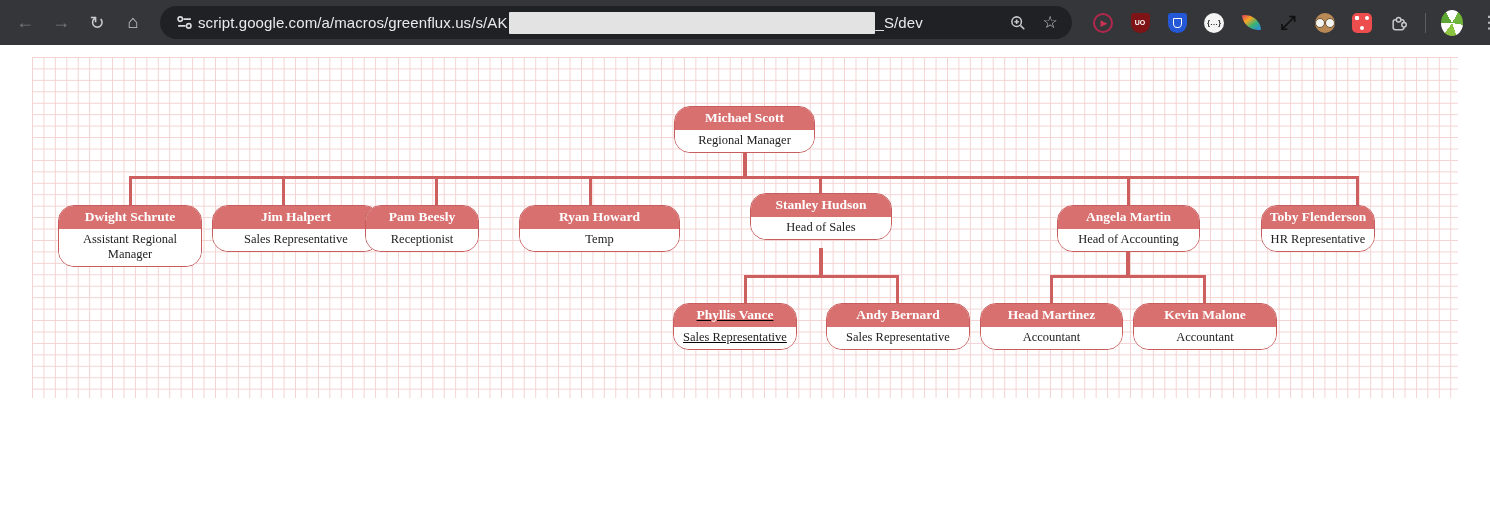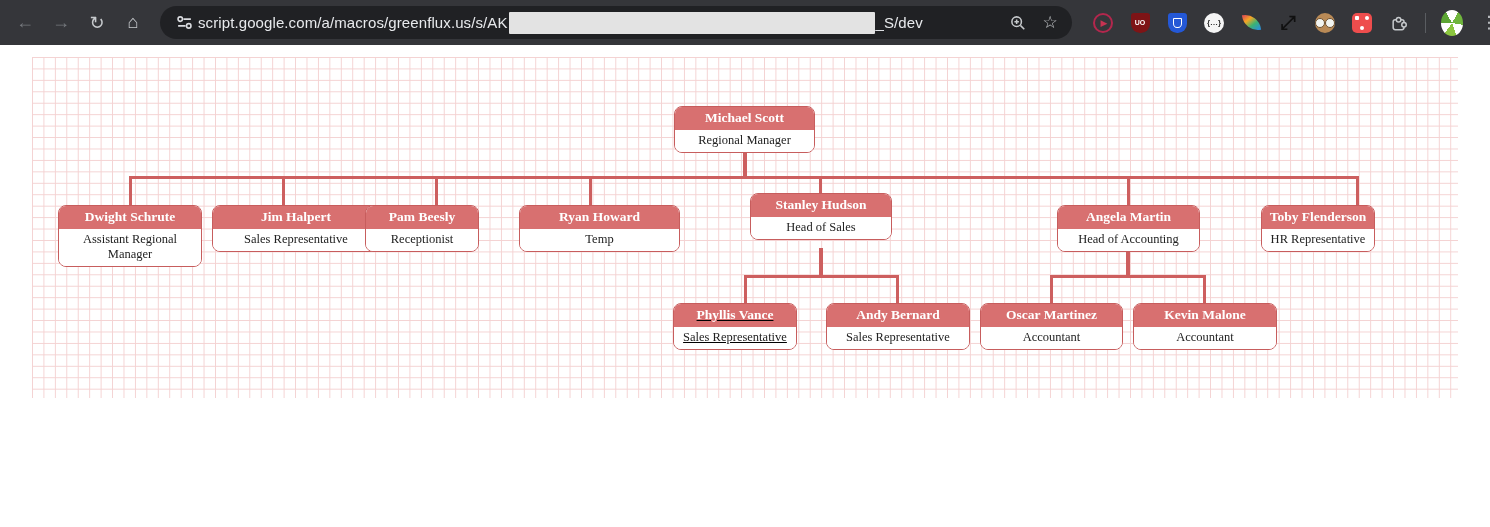--- a/index.html
+++ b/index.html
@@ -56,21 +56,21 @@
   .gridpaper {
     position:absolute; left:32px; top:12px; width:1426px; height:341px;
     background-image:
       linear-gradient(to right, #f4d2d2 1px, transparent 1px),
       linear-gradient(to bottom, #f4d2d2 1px, transparent 1px);
     background-size:11.45px 11.45px;
   }
 
   
   .node {
-    position:absolute; border:1.5px solid #c75d5d; border-radius:8px; overflow:hidden;
+    position:absolute; border:1.5px solid #c75d5d; border-radius:16px; overflow:hidden;
     background:#fff; text-align:center; font-family:"Liberation Serif", serif; cursor:pointer;
   }
   .node-name { background:#d87070; color:#fff; font-weight:bold; font-size:13.5px; padding:3px 4px 4px; }
   .node-title { color:#222; font-size:12.5px; padding:3px 4px 4px; background:#fff; }
 
   .n0  { left:674px;  top:61px;  width:141px; }
   .n1  { left:58px;   top:160px; width:144px; }
   .n2  { left:212px;  top:160px; width:168px; }
   .n3  { left:365px;  top:160px; width:114px; }
   .n4  { left:519px;  top:160px; width:161px; }
@@ -239,20 +239,20 @@
   </div>
   <div class="node n8">
     <div class="node-name">Phyllis Vance</div>
     <div class="node-title">Sales Representative</div>
   </div>
   <div class="node n9">
     <div class="node-name">Andy Bernard</div>
     <div class="node-title">Sales Representative</div>
   </div>
   <div class="node n10">
-    <div class="node-name">Oscar Martinez</div>
+    <div class="node-name">Head Martinez</div>
     <div class="node-title">Accountant</div>
   </div>
   <div class="node n11">
     <div class="node-name">Kevin Malone</div>
     <div class="node-title">Accountant</div>
   </div>
 </div>
 
 </body></html>

